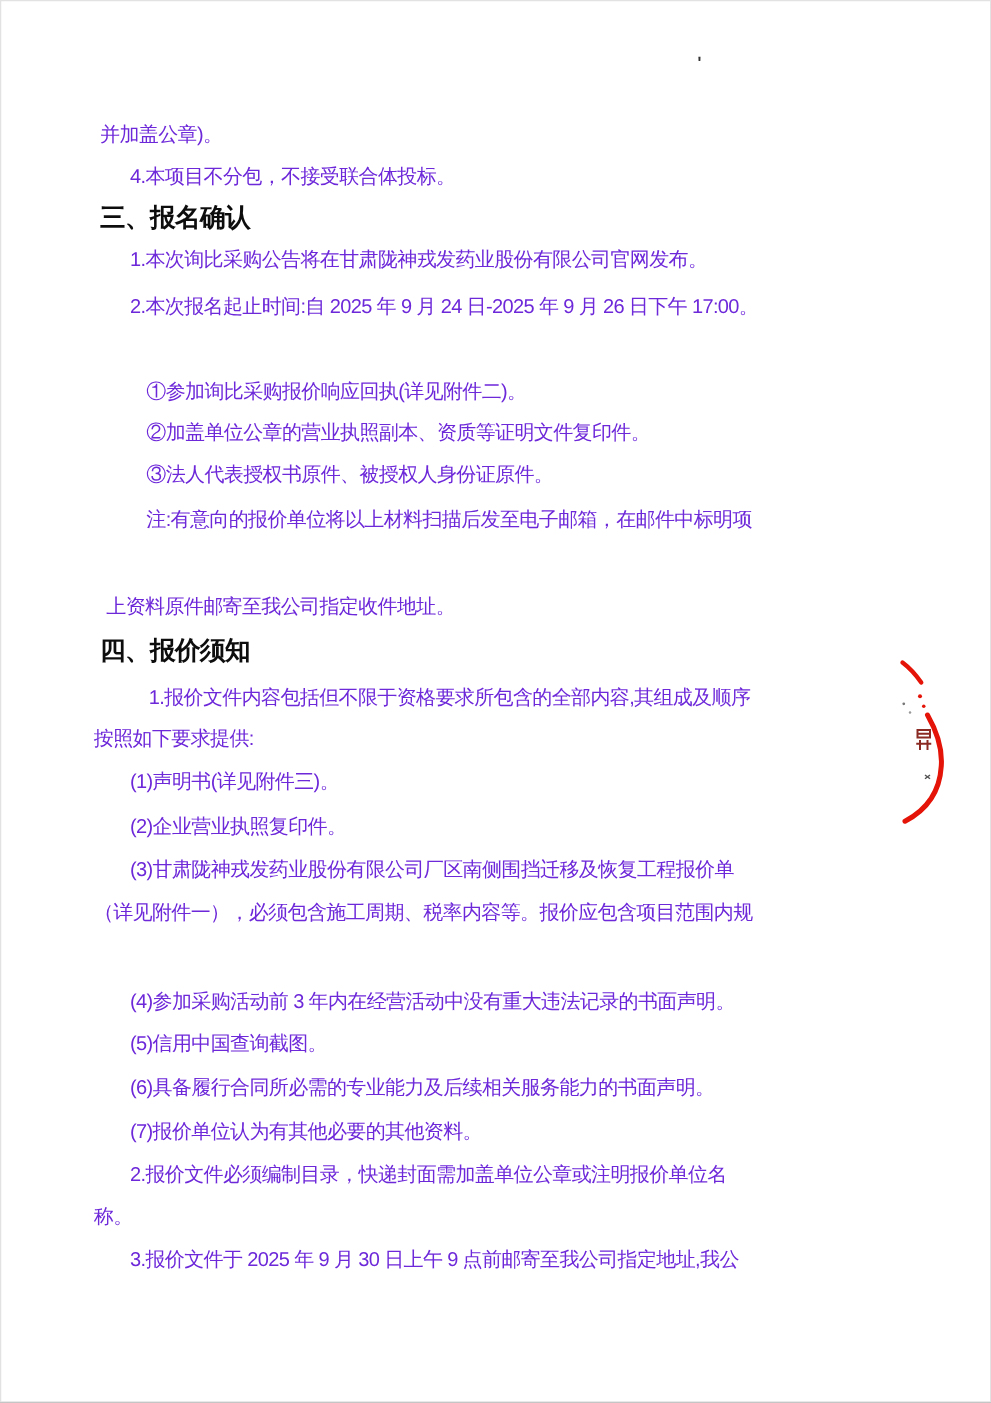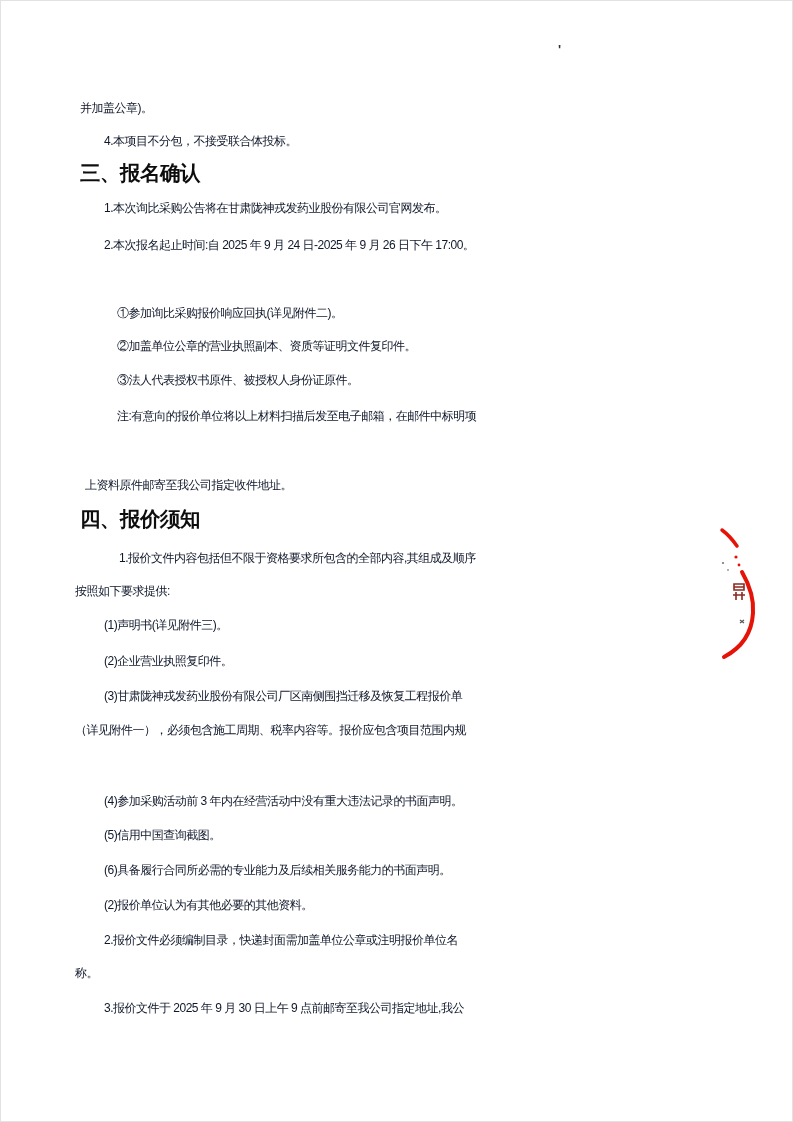--- a/index.html
+++ b/index.html
@@ -8,31 +8,30 @@
     width:793px;height:1122px;
     margin:0 auto;
     background:#ffffff;
     overflow:hidden;
     font-family:"Liberation Sans", sans-serif;
     box-shadow: inset 0 0 0 1px #e2e2e2;
   }
   .line{
     position:absolute;
     white-space:nowrap;
-    font-size:12px;
+    font-size:16px;
     line-height:23px;
     letter-spacing:-0.5px;
-    color:#0f172a;
+    color:#6d28d9;
     font-weight:500;
   }
   .bold{
     font-weight:700;
     font-size:20.5px;
     color:#0d0d0d;
-    font-family:Liberation Mono, monospace;
   }
   .stray{
     position:absolute;
     top:42px;left:558px;
     font-size:13px;
     color:#333;
     font-weight:700;
   }
   .seal{
     position:absolute;
@@ -61,21 +60,21 @@
   <div class="line bold" style="top:509px;left:80px">四、报价须知</div>
   <div class="line" style="top:547px;left:119px">1.报价文件内容包括但不限于资格要求所包含的全部内容,其组成及顺序</div>
   <div class="line" style="top:580px;left:75px">按照如下要求提供:</div>
   <div class="line" style="top:614px;left:104px">(1)声明书(详见附件三)。</div>
   <div class="line" style="top:650px;left:104px">(2)企业营业执照复印件。</div>
   <div class="line" style="top:685px;left:104px">(3)甘肃陇神戎发药业股份有限公司厂区南侧围挡迁移及恢复工程报价单</div>
   <div class="line" style="top:719px;left:75px">（详见附件一），必须包含施工周期、税率内容等。报价应包含项目范围内规</div>
   <div class="line" style="top:790px;left:104px">(4)参加采购活动前 3 年内在经营活动中没有重大违法记录的书面声明。</div>
   <div class="line" style="top:824px;left:104px">(5)信用中国查询截图。</div>
   <div class="line" style="top:859px;left:104px">(6)具备履行合同所必需的专业能力及后续相关服务能力的书面声明。</div>
-  <div class="line" style="top:894px;left:104px">(2)报价单位认为有其他必要的其他资料。</div>
+  <div class="line" style="top:894px;left:104px">(7)报价单位认为有其他必要的其他资料。</div>
   <div class="line" style="top:929px;left:104px">2.报价文件必须编制目录，快递封面需加盖单位公章或注明报价单位名</div>
   <div class="line" style="top:962px;left:75px">称。</div>
   <div class="line" style="top:997px;left:104px">3.报价文件于 2025 年 9 月 30 日上午 9 点前邮寄至我公司指定地址,我公</div>
 
   <svg class="seal" viewBox="0 0 95 155">
 
     <path d="M19,12 Q27,18 34,28" fill="none" stroke-width="3.5" stroke-linecap="round" stroke="#e41408"></path>
 
     <circle cx="33" cy="39" r="1.6" fill="#e41408"></circle>
     <circle cx="36" cy="47" r="1.4" fill="#e41408"></circle>

